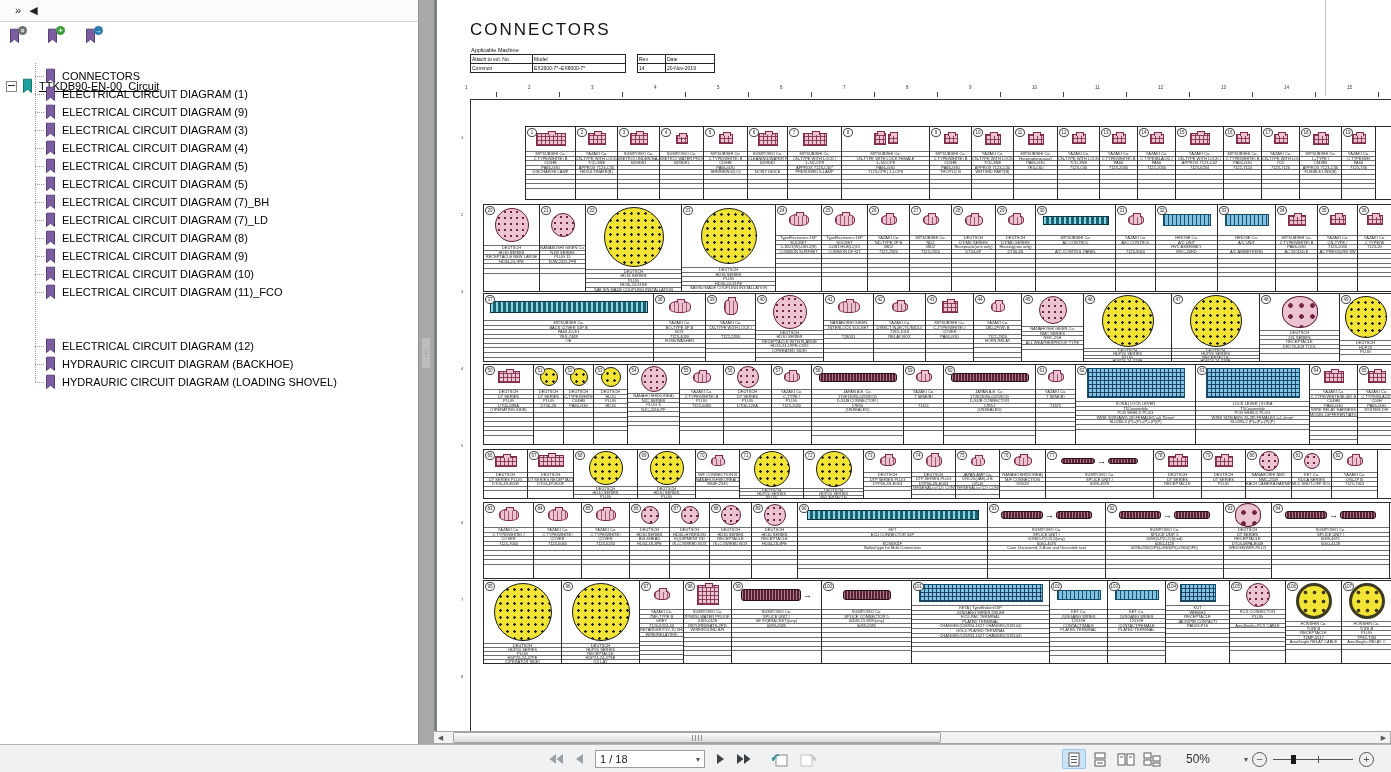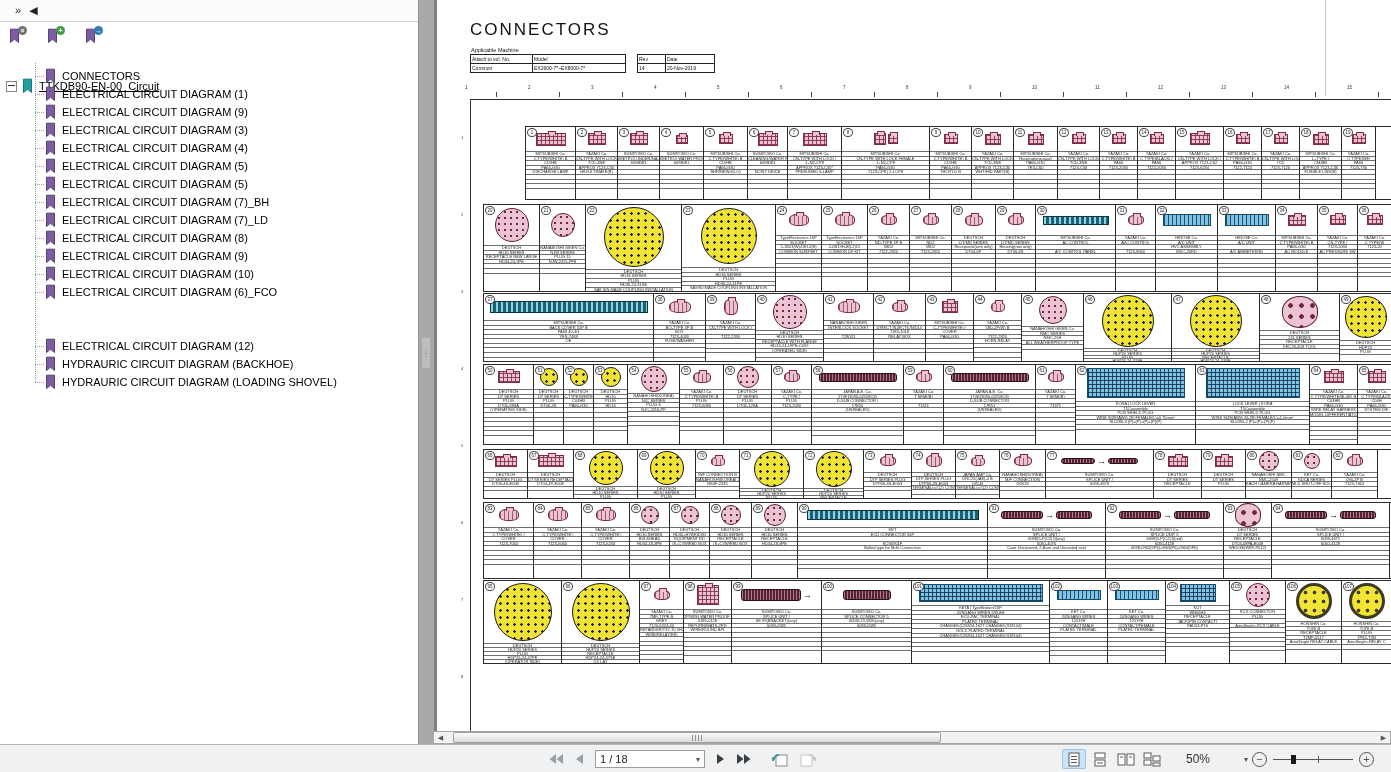--- a/index.html
+++ b/index.html
@@ -218,21 +218,21 @@
         <svg class="flag" viewBox="0 0 13 16">
           <path d="M2.5 1.2 H10.5 V14.5 L6.5 11.2 L2.5 14.5 Z" fill="#7b5da0" stroke="#58407c" stroke-width="1"></path>
         </svg>
         <span class="tree-label">ELECTRICAL CIRCUIT DIAGRAM (10)</span>
       </div>
       <div class="tree-row" style="top: 234px; left: 44px;">
         <span class="stub" style="left: -9px;"></span>
         <svg class="flag" viewBox="0 0 13 16">
           <path d="M2.5 1.2 H10.5 V14.5 L6.5 11.2 L2.5 14.5 Z" fill="#7b5da0" stroke="#58407c" stroke-width="1"></path>
         </svg>
-        <span class="tree-label">ELECTRICAL CIRCUIT DIAGRAM (6)_FCO</span>
+        <span class="tree-label">ELECTRICAL CIRCUIT DIAGRAM (11)_FCO</span>
       </div>
       <div class="tree-row" style="top: 288px; left: 44px;">
         <span class="stub" style="left: -9px;"></span>
         <svg class="flag" viewBox="0 0 13 16">
           <path d="M2.5 1.2 H10.5 V14.5 L6.5 11.2 L2.5 14.5 Z" fill="#7b5da0" stroke="#58407c" stroke-width="1"></path>
         </svg>
         <span class="tree-label">ELECTRICAL CIRCUIT DIAGRAM (12)</span>
       </div>
       <div class="tree-row" style="top: 324px; left: 44px;">
         <span class="stub" style="left: -9px;"></span>

